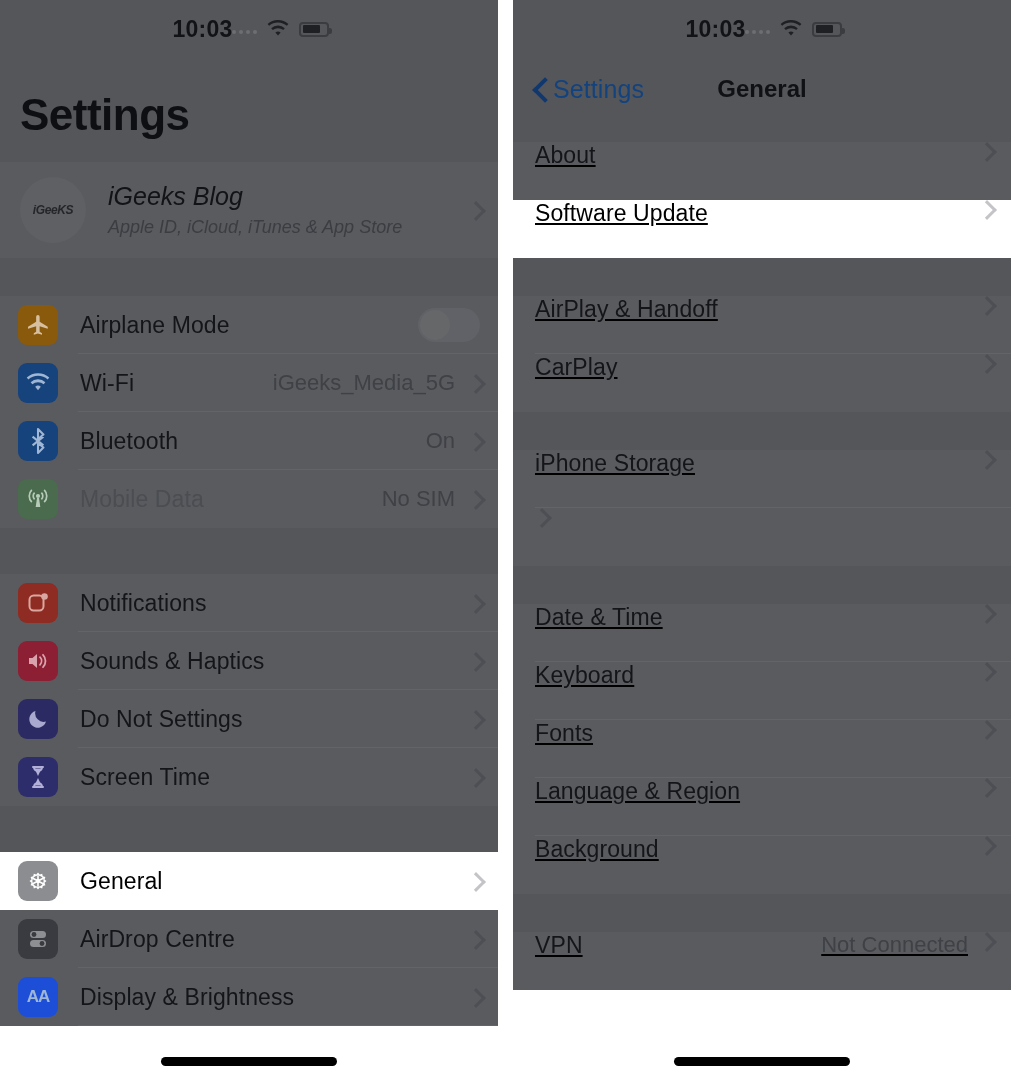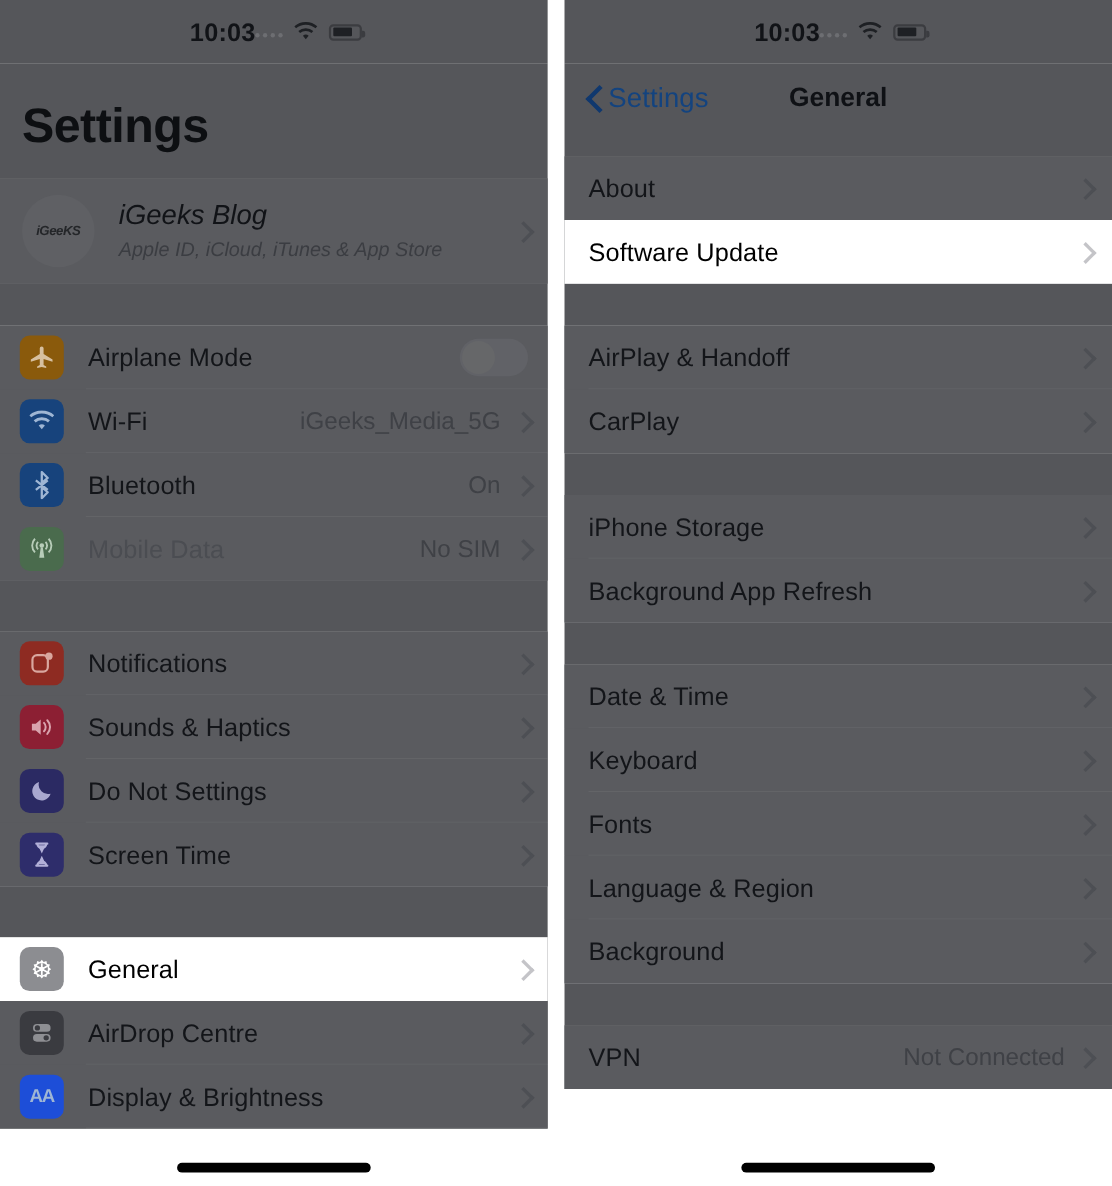--- a/index.html
+++ b/index.html
@@ -150,23 +150,24 @@
     transform: rotate(45deg);
   }
   .back-label { font-size: 25px; color:#13437f; letter-spacing:0.1px; }
   .nav-title {
     position:absolute; left:0; right:0; text-align:center;
     font-size: 24px; font-weight: bold; color:#0f1115; pointer-events:none;
   }
 
   .r-row {
     position: relative;
-    display:flex; align-items:center;
+    display:flex; align-items:flex-start;
     height: 58px; padding: 0 20px 0 22px;
     background:#5a5b5f;
+    text-decoration:underline;
   }
   .r-row .sep {
     position:absolute; left:22px; right:0; bottom:0;
     height:1px; background: rgba(255,255,255,0.055);
   }
   .r-label { font-size: 23px; color:#131519; flex:1 1 auto; letter-spacing:0.1px; }
   .r-value { font-size: 22px; color:#3f4146; margin-right: 12px; }
   .r-row.hl { background:#ffffff; }
   .r-row.hl .r-label { color:#000000; }
 
@@ -439,21 +440,20 @@
 
     <div class="group-gap"></div>
 
     <div class="group">
       <div class="r-row">
         <div class="r-label">iPhone Storage</div>
         <div class="chev"></div>
         <div class="sep"></div>
       </div>
       <div class="r-row nosep">
-        <div class="r-label">Background App Refresh</div>
         <div class="chev"></div>
       </div>
     </div>
 
     <div class="group-gap"></div>
 
     <div class="group">
       <div class="r-row">
         <div class="r-label">Date &amp; Time</div>
         <div class="chev"></div>

